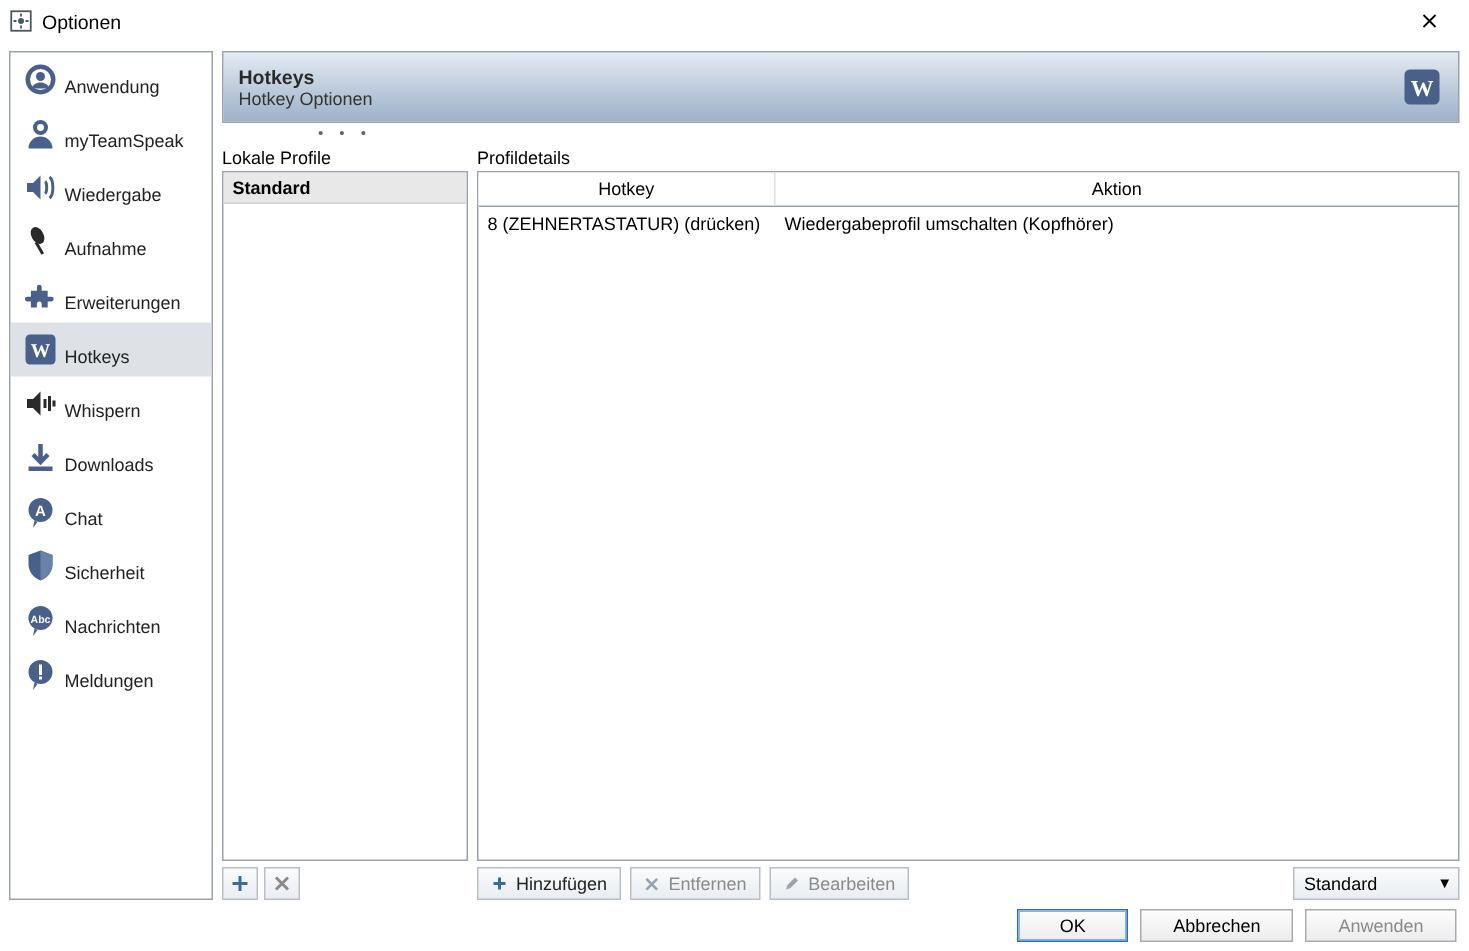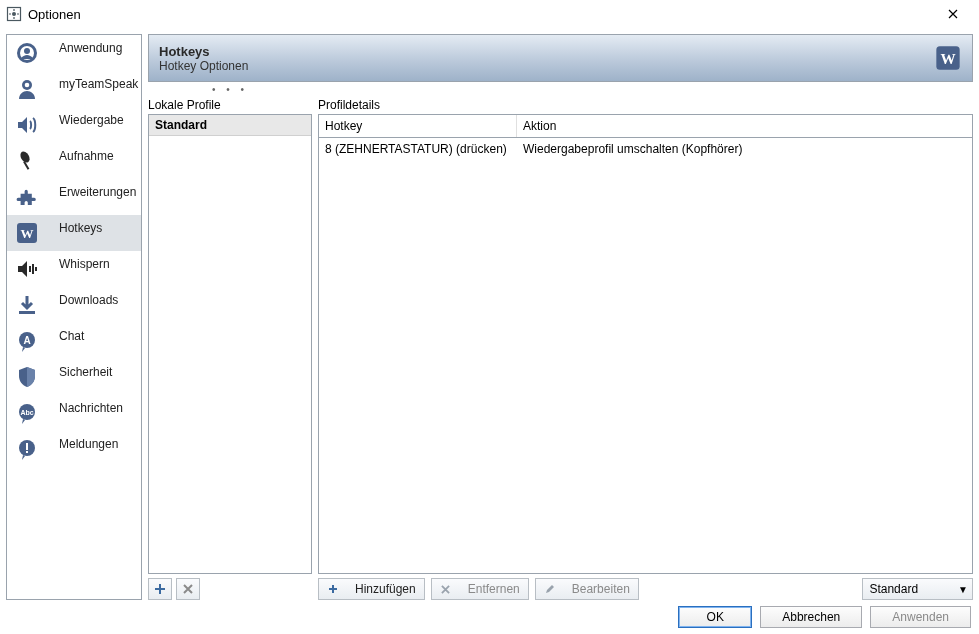--- a/index.html
+++ b/index.html
@@ -53,22 +53,22 @@
 
   
   .sidebar {
     width: 136px;
     border: 1px solid #9aa3ad;
     background: #fff;
     overflow: auto;
   }
   .side-item {
     display: flex;
-    align-items: flex-start;
-    gap: 20px;
+    align-items: flex-end;
+    gap: 4px;
     padding: 6px 8px;
     cursor: default;
     color: #222;
     white-space: nowrap;
   }
   .side-item.selected {
     background: #dee2e6;
   }
   .side-item .side-ico {
     width: 24px; height: 24px;
@@ -149,21 +149,21 @@
   }
   .dt-head {
     display:flex;
     border-bottom: 1px solid #9aa3ad;
     background:#fff;
     font-size:12px;
   }
   .dt-head .dth {
     padding: 4px 6px;
     border-right: 1px solid #e0e0e0;
-    text-align:left;
+    text-align:center;
   }
   .dt-head .dth:first-child { width: 198px; }
   .dt-head .dth:last-child { flex:1; border-right:none; }
   .dt-body {
     flex:1 1 auto; overflow:auto;
   }
   .dt-row {
     display:flex;
     font-size:12px;
   }
@@ -177,21 +177,21 @@
     gap: 6px;
     align-items:center;
   }
   .btn {
     height: 22px;
     padding: 0 8px;
     border: 1px solid #b8bec4;
     background: linear-gradient(#fafbfd, #e9edf1);
     display:inline-flex;
     align-items:center;
-    gap: 16px;
+    gap: 5px;
     font-size:12px;
     color:#222;
   }
   .btn.disabled { color:#8a8a8a; }
   .btn .bi { width:12px; height:12px; display:inline-flex; align-items:center; justify-content:center; }
   .spacer { flex:1; }
   .combo {
     height:22px;
     border:1px solid #b8bec4;
     background: linear-gradient(#fafbfd, #e9edf1);

